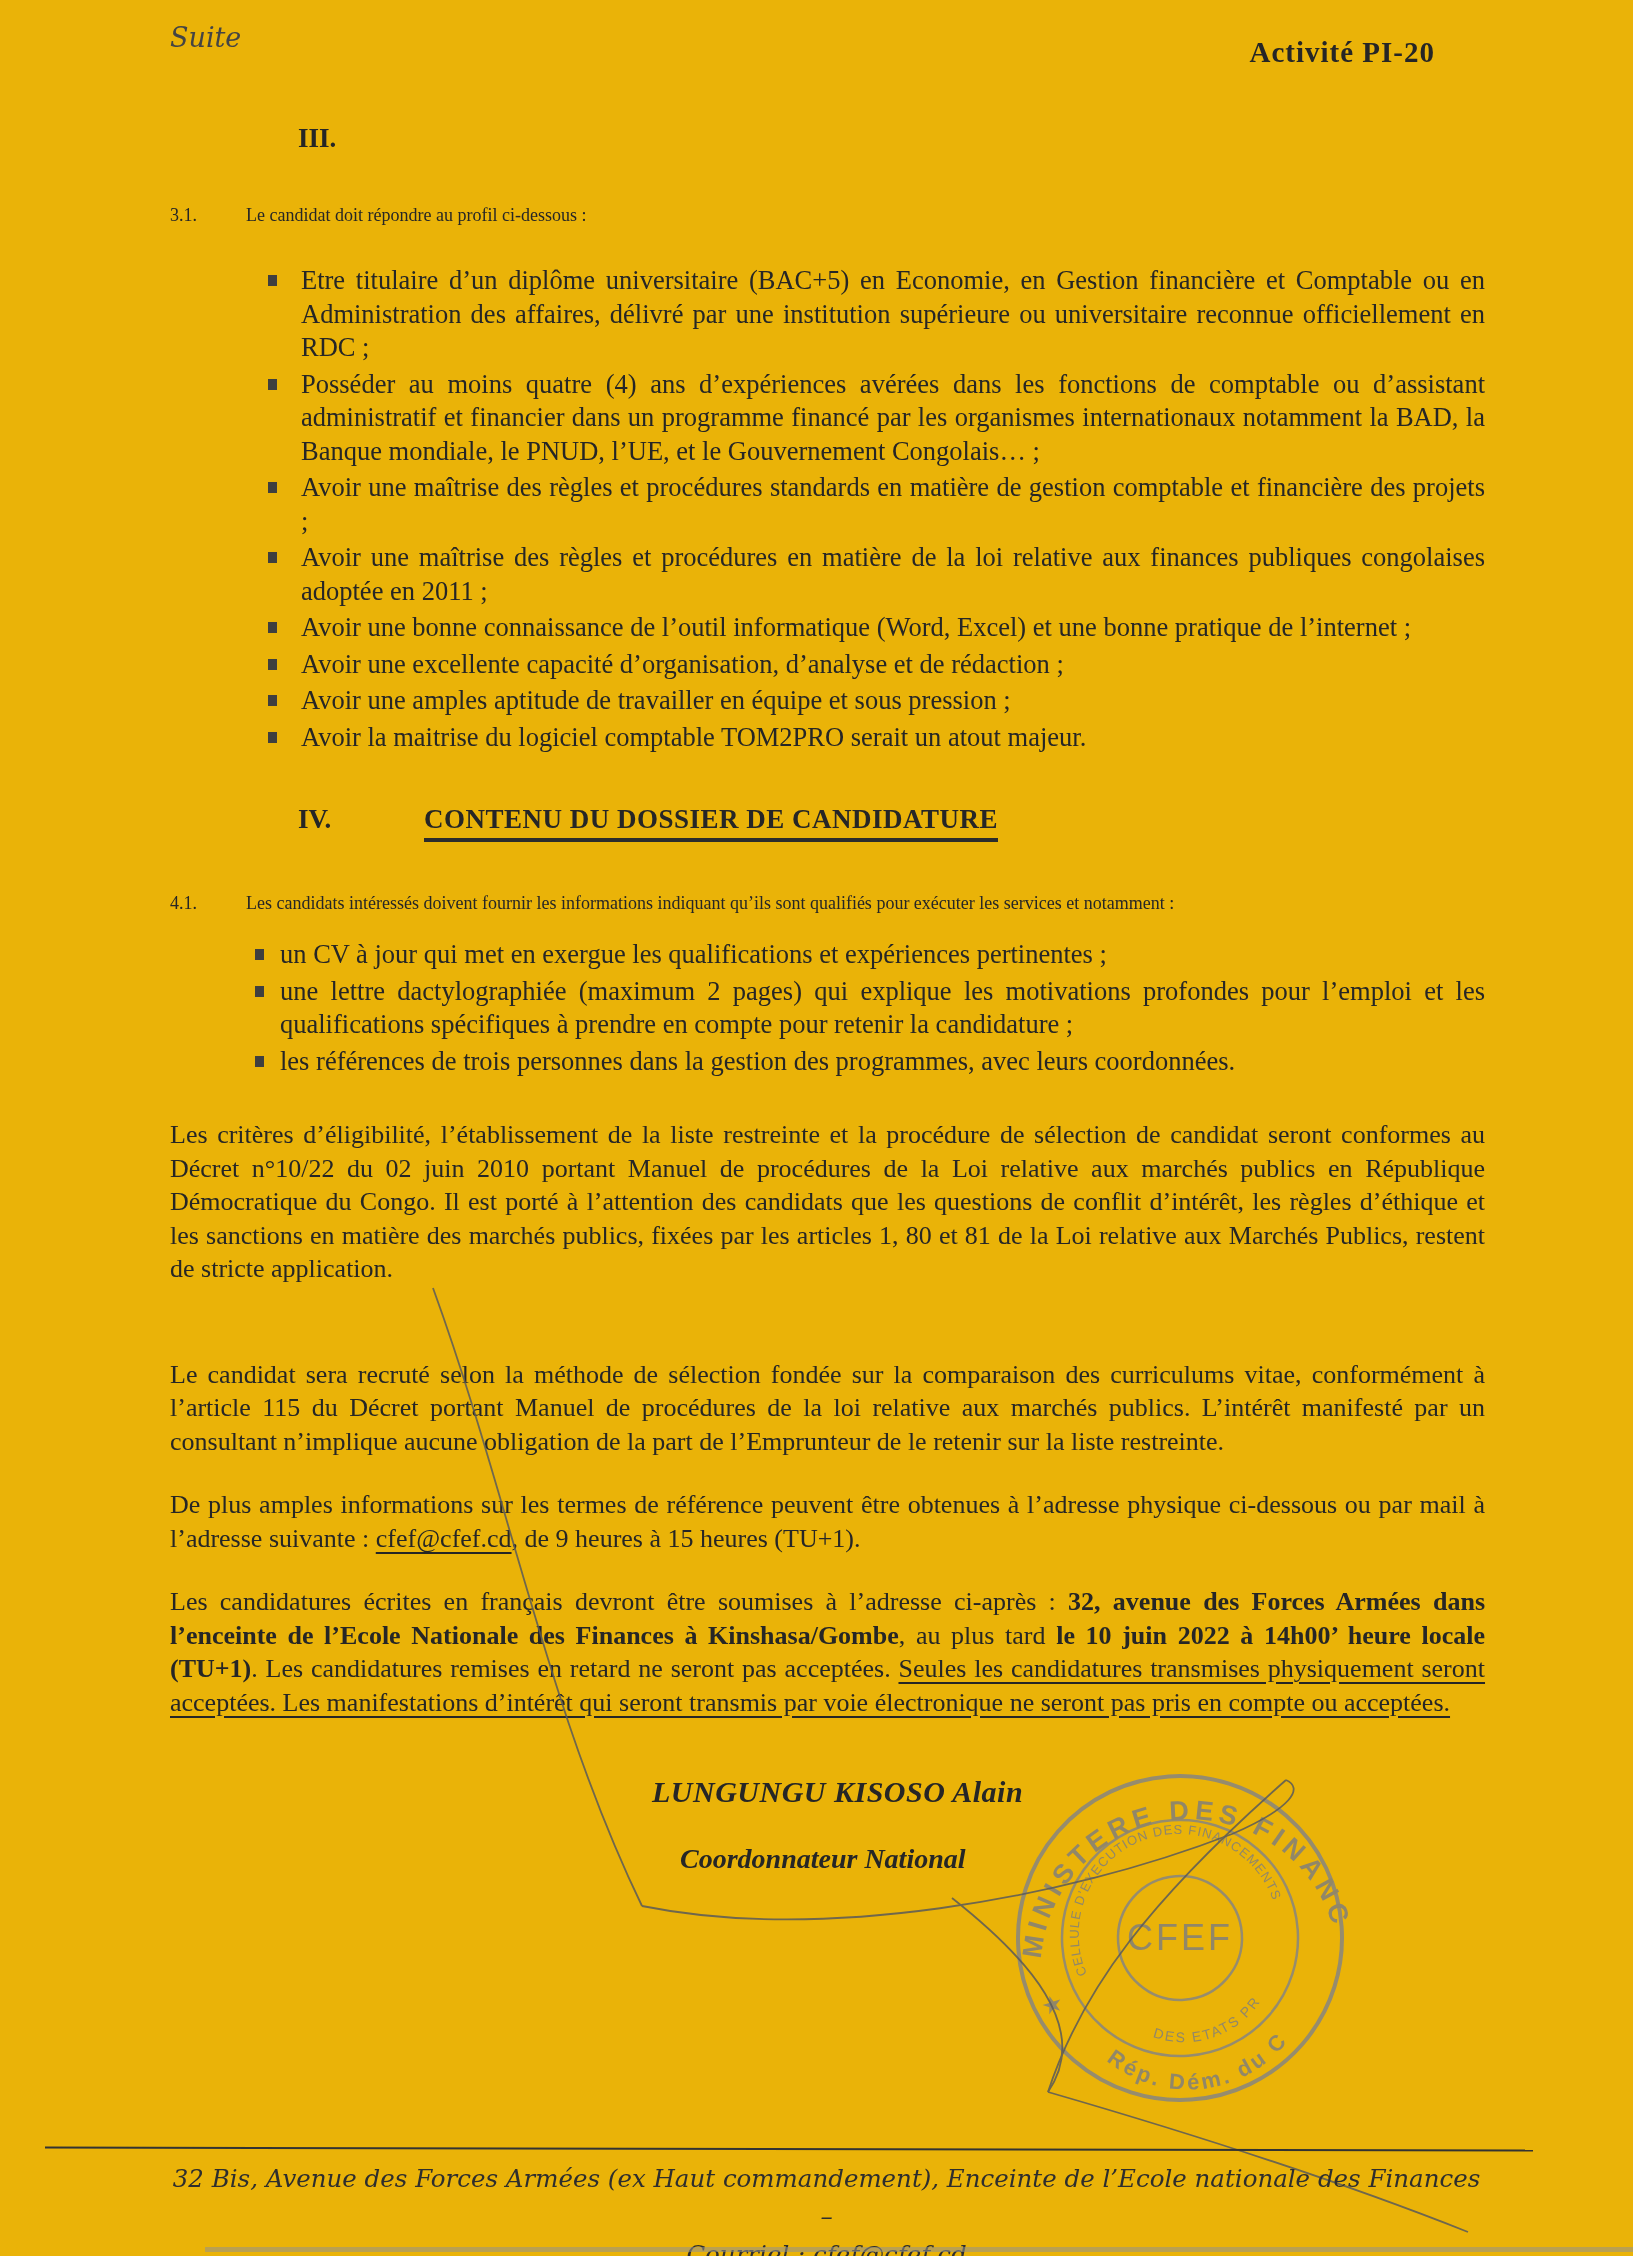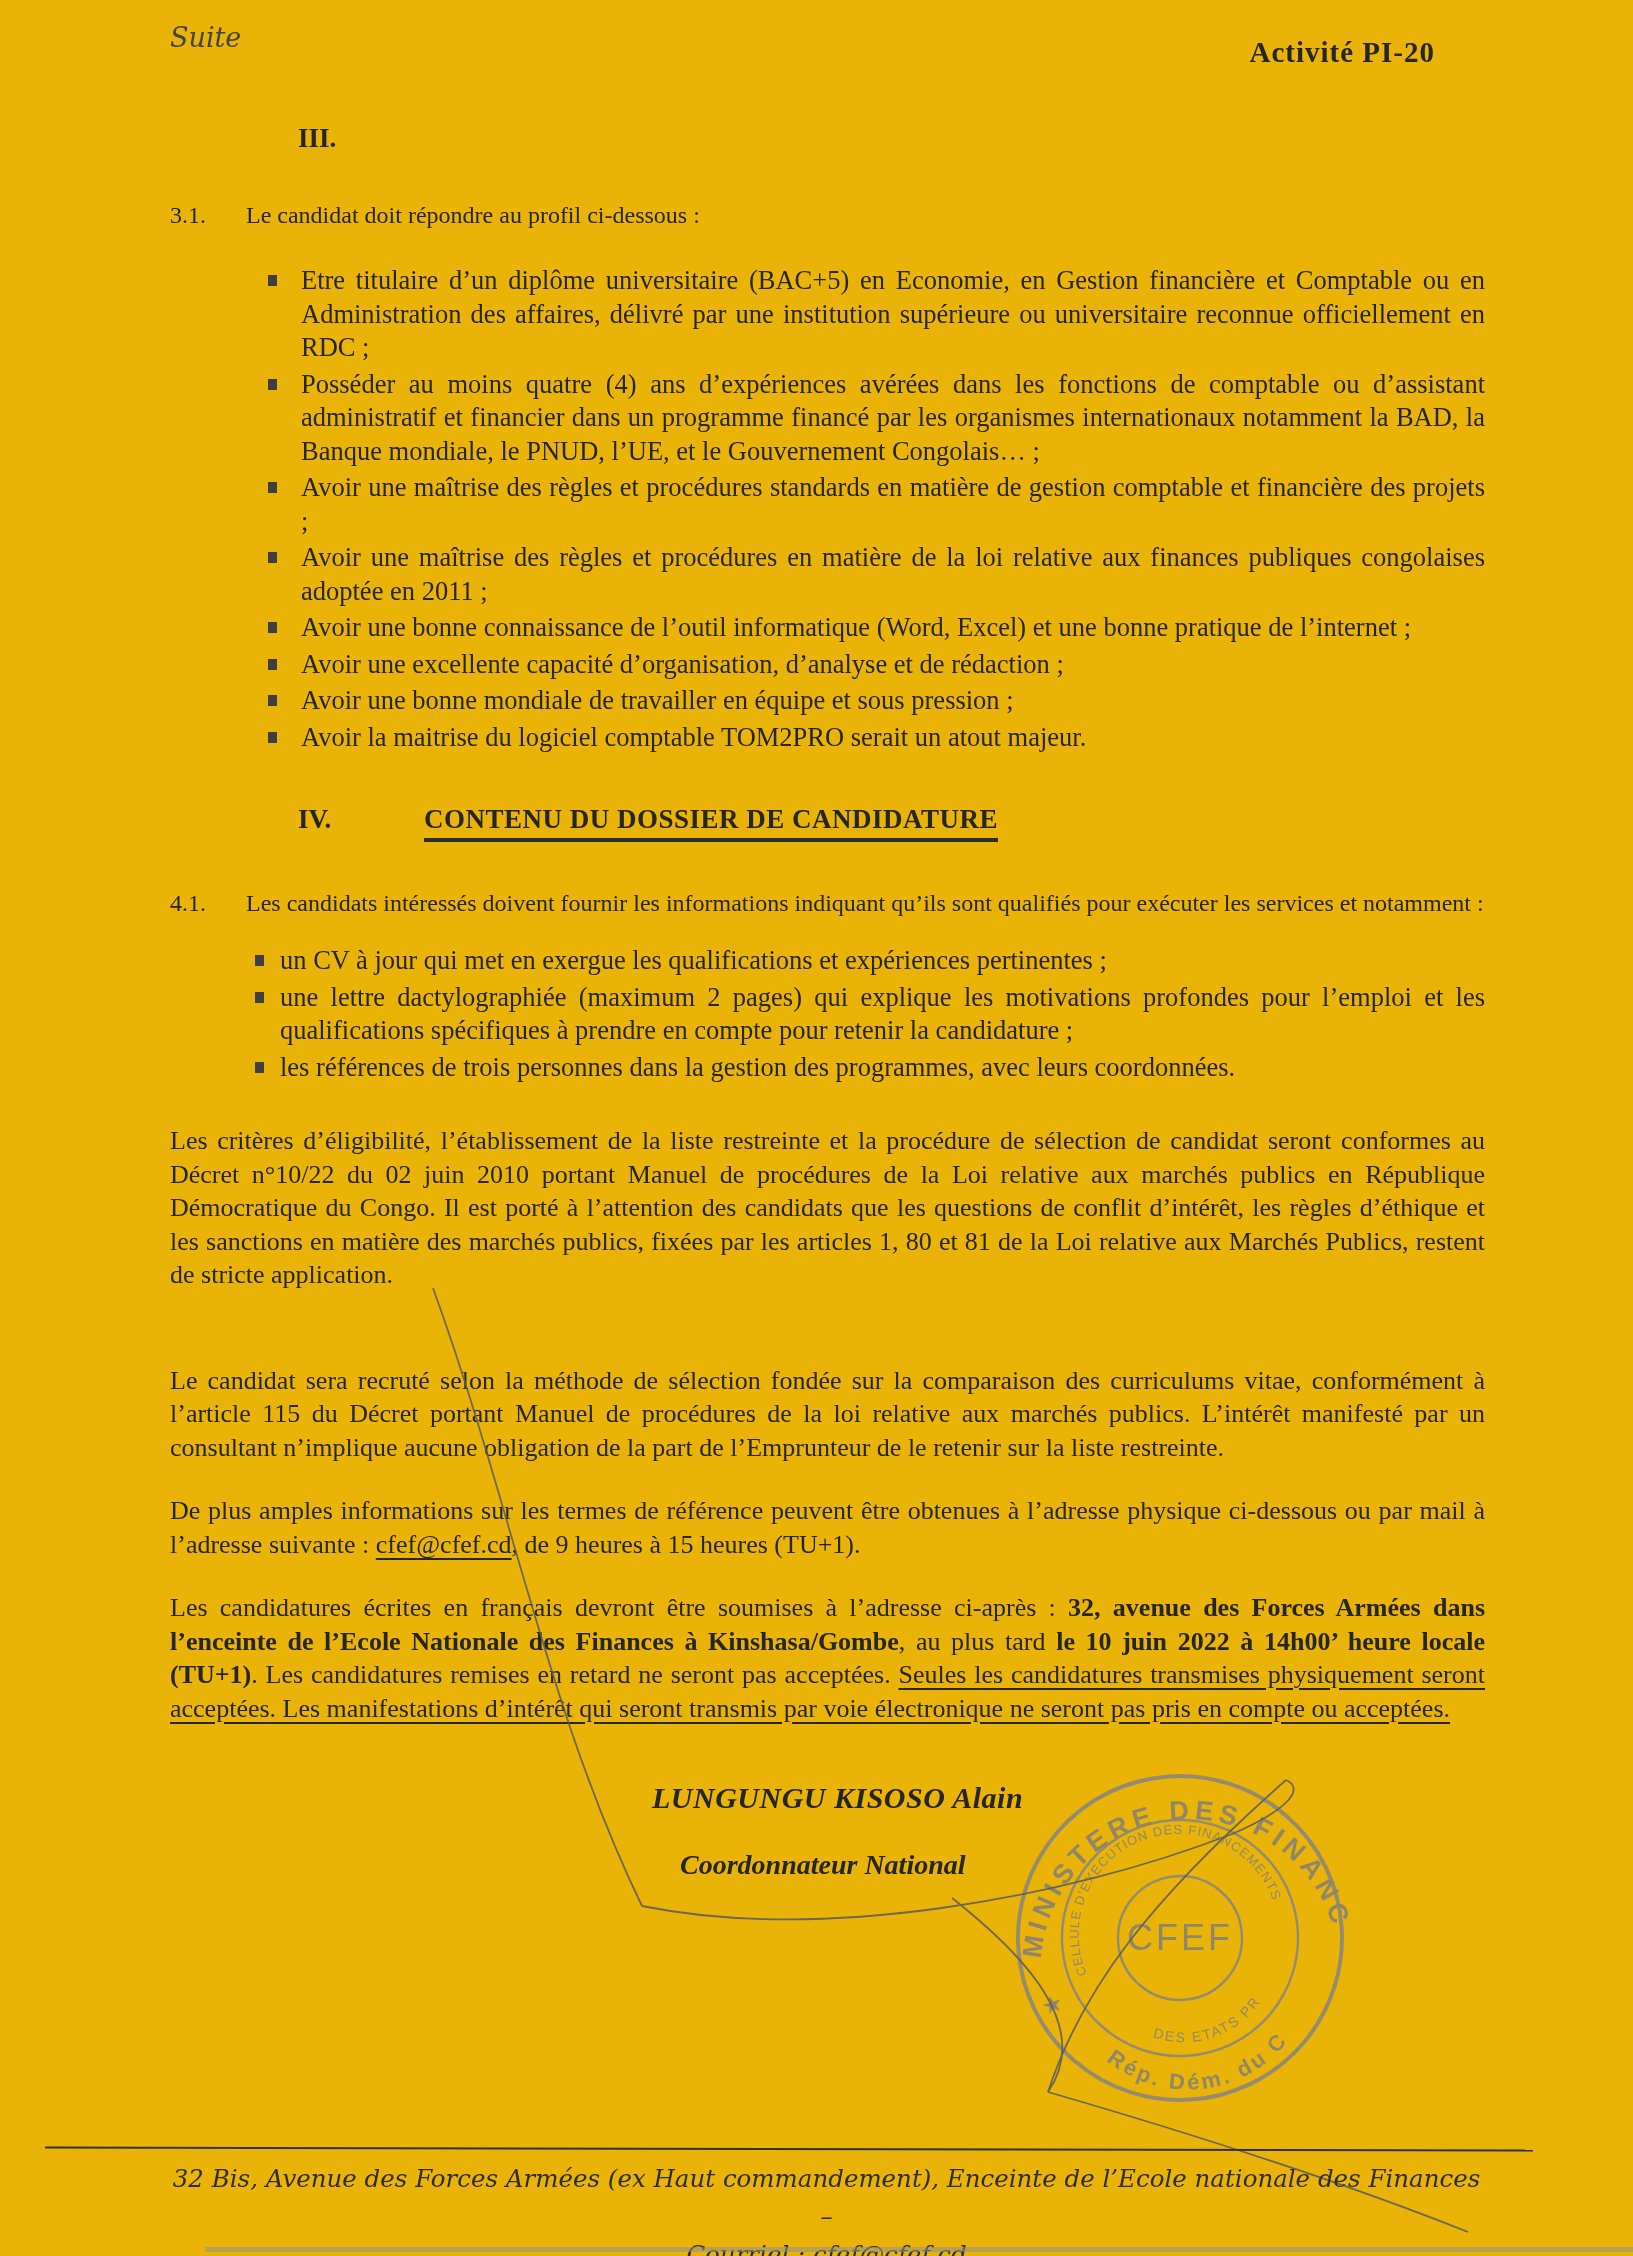--- a/index.html
+++ b/index.html
@@ -12,21 +12,21 @@
 
   .doc-header { display:flex; justify-content:space-between; align-items:flex-start; }
   .suite { font-family:"DejaVu Serif", serif; font-style:italic; font-size:27px; color:#444; }
   .activity { font-weight:bold; font-size:29px; letter-spacing:1px; margin-right:50px; margin-top:14px; }
 
   .sec-heading { margin:54px 0 0 128px; font-size:27px; font-weight:bold; display:flex;gap:24px; }
   .sec-heading .sec-num { width:102px; }
   .sec-heading .sec-title { border-bottom:4px solid #2c2c2c; padding-bottom:3px; letter-spacing:0.5px; }
   .sec-heading.second { margin-top:50px; }
 
-  .num-para { margin-top:44px; font-size:24px; line-height:34px; text-align:justify; }
+  .num-para { margin-top:44px; font-size:18px; line-height:34px; text-align:justify; }
   .num-label { display:inline-block; width:76px; }
 
   ul.bullets { list-style:none; margin:32px 0 0 95px; padding:0; font-size:26.5px; line-height:33.5px; }
   ul.bullets li { position:relative; padding-left:36px; text-align:justify; margin-bottom:3px; }
   ul.bullets li::before { content:''; position:absolute; left:3px; top:11px; width:9px; height:11px; background:#3f3f3f; }
   ul.bullets.tight { margin-left:82px; }
   ul.bullets.tight li { padding-left:28px; }
 
   .para { margin-top:40px; font-size:26px; line-height:33.5px; text-align:justify; }
   .para.gap-lg { margin-top:72px; }
@@ -65,21 +65,21 @@
 
     <p class="num-para"><span class="num-label">3.1.</span><span>Le candidat doit répondre au profil ci-dessous :</span></p>
 
     <ul class="bullets">
       <li>Etre titulaire d’un diplôme universitaire (BAC+5) en Economie, en Gestion financière et Comptable ou en Administration des affaires, délivré par une institution supérieure ou universitaire reconnue officiellement en RDC ;</li>
       <li>Posséder au moins quatre (4) ans d’expériences avérées dans les fonctions de comptable ou d’assistant administratif et financier dans un programme financé par les organismes internationaux notamment la BAD, la Banque mondiale, le PNUD, l’UE, et le Gouvernement Congolais… ;</li>
       <li>Avoir une maîtrise des règles et procédures standards en matière de gestion comptable et financière des projets ;</li>
       <li>Avoir une maîtrise des règles et procédures en matière de la loi relative aux finances publiques congolaises adoptée en 2011 ;</li>
       <li>Avoir une bonne connaissance de l’outil informatique (Word, Excel) et une bonne pratique de l’internet ;</li>
       <li>Avoir une excellente capacité d’organisation, d’analyse et de rédaction ;</li>
-      <li>Avoir une bonne mondiale de travailler en équipe et sous pression ;</li>
+      <li>Avoir une amples aptitude de travailler en équipe et sous pression ;</li>
       <li>Avoir la maitrise du logiciel comptable TOM2PRO serait un atout majeur.</li>
     </ul>
 
 
     <div class="sec-heading second">
       <span class="sec-num">IV.</span>
       <span class="sec-title">CONTENU DU DOSSIER DE CANDIDATURE</span>
     </div>
 
     <p class="num-para"><span class="num-label">4.1.</span><span>Les candidats intéressés doivent fournir les informations indiquant qu’ils sont qualifiés pour exécuter les services et notamment :</span></p>

